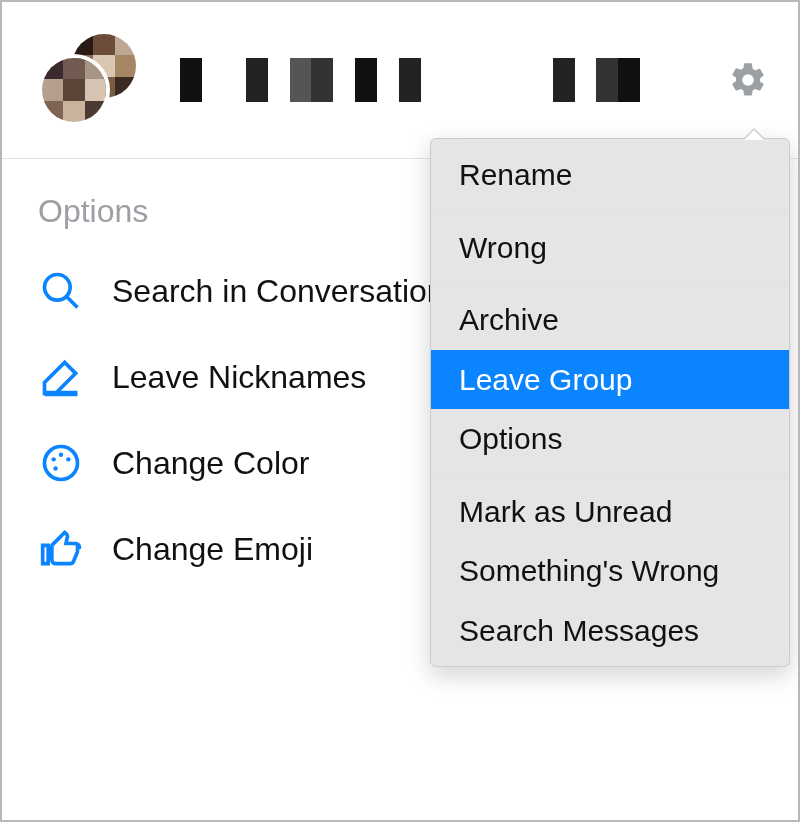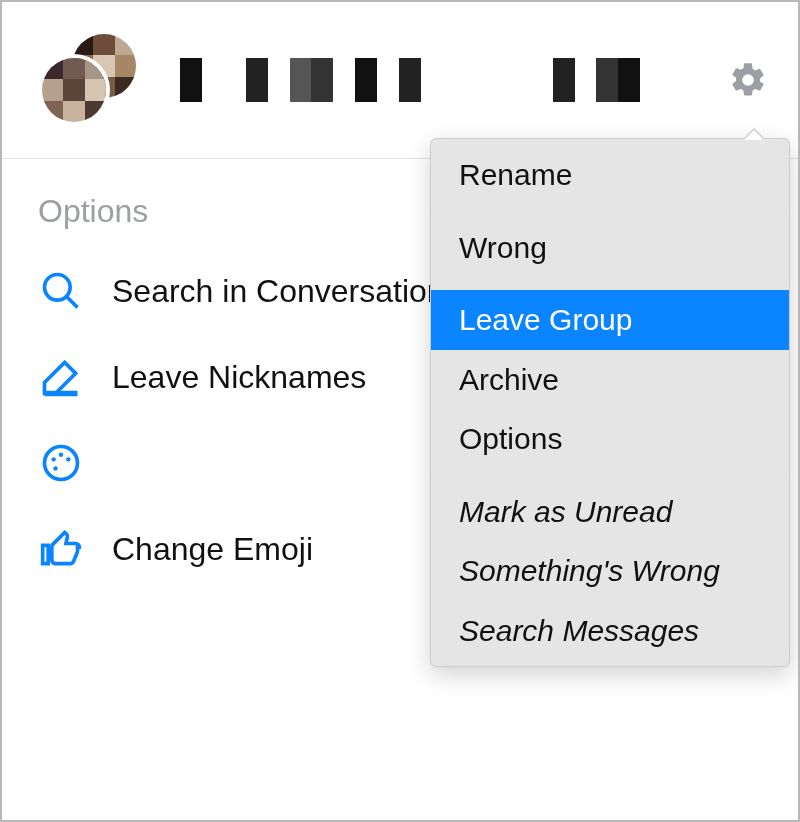--- a/index.html
+++ b/index.html
@@ -98,21 +98,21 @@
   .dropdown::after {
     content: "";
     position: absolute;
     top: -9px; right: 25px;
     width: 0; height: 0;
     border-left: 10px solid transparent;
     border-right: 10px solid transparent;
     border-bottom: 10px solid #fff;
   }
   .dd-group { padding: 6px 0; border-bottom: 1px solid #e2e2e2; }
-  .dd-group:last-child { border-bottom: none; font-style: italic; }
+  .dd-group:last-child { border-bottom: none; }
   .dd-item {
     padding: 8px 28px;
     font-size: 30px;
     color: #111;
     cursor: pointer;
     line-height: 1.45;
   }
   .dd-item.highlight {
     background: #0a84ff;
     color: #fff;
@@ -223,20 +223,21 @@
     <div class="opt-item">
       <span class="opt-icon">
         <svg viewBox="0 0 24 24">
             <circle cx="12" cy="12" r="9"></circle>
             <circle cx="8" cy="10" r="1.2" fill="#0a84ff" stroke="none"></circle>
             <circle cx="12" cy="7.5" r="1.2" fill="#0a84ff" stroke="none"></circle>
             <circle cx="16" cy="10" r="1.2" fill="#0a84ff" stroke="none"></circle>
             <circle cx="9" cy="15" r="1.2" fill="#0a84ff" stroke="none"></circle>
           </svg>
       </span>
+      <span class="opt-label">Change Color</span>
     </div>
 
     <div class="opt-item">
       <span class="opt-icon">
         <svg viewBox="0 0 24 24">
             <path d="M2 20h3V10H2v10zM22 11c0-1.1-.9-2-2-2h-5.3l.8-3.8V5c0-.4-.2-.8-.4-1.1L14 3l-6.6 6.6C7.2 9.8 7 10.4 7 11v7c0 1.1.9 2 2 2h8c.8 0 1.5-.5 1.8-1.2l2.1-5c.1-.2.1-.5.1-.8v-2z"></path>
           </svg>
       </span>
       <span class="opt-label">Change Emoji</span>
     </div>
@@ -245,22 +246,22 @@
   </div>
 
   <div class="dropdown">
     <div class="dd-group">
       <div class="dd-item">Rename</div>
     </div>
     <div class="dd-group">
       <div class="dd-item">Wrong</div>
     </div>
     <div class="dd-group">
+      <div class="dd-item">Archive</div>
       <div class="dd-item highlight">Leave Group</div>
-      <div class="dd-item">Archive</div>
       <div class="dd-item">Options</div>
     </div>
     <div class="dd-group">
       <div class="dd-item">Mark as Unread</div>
       <div class="dd-item">Something's Wrong</div>
       <div class="dd-item">Search Messages</div>
     </div>
   </div>
 
 </div>

